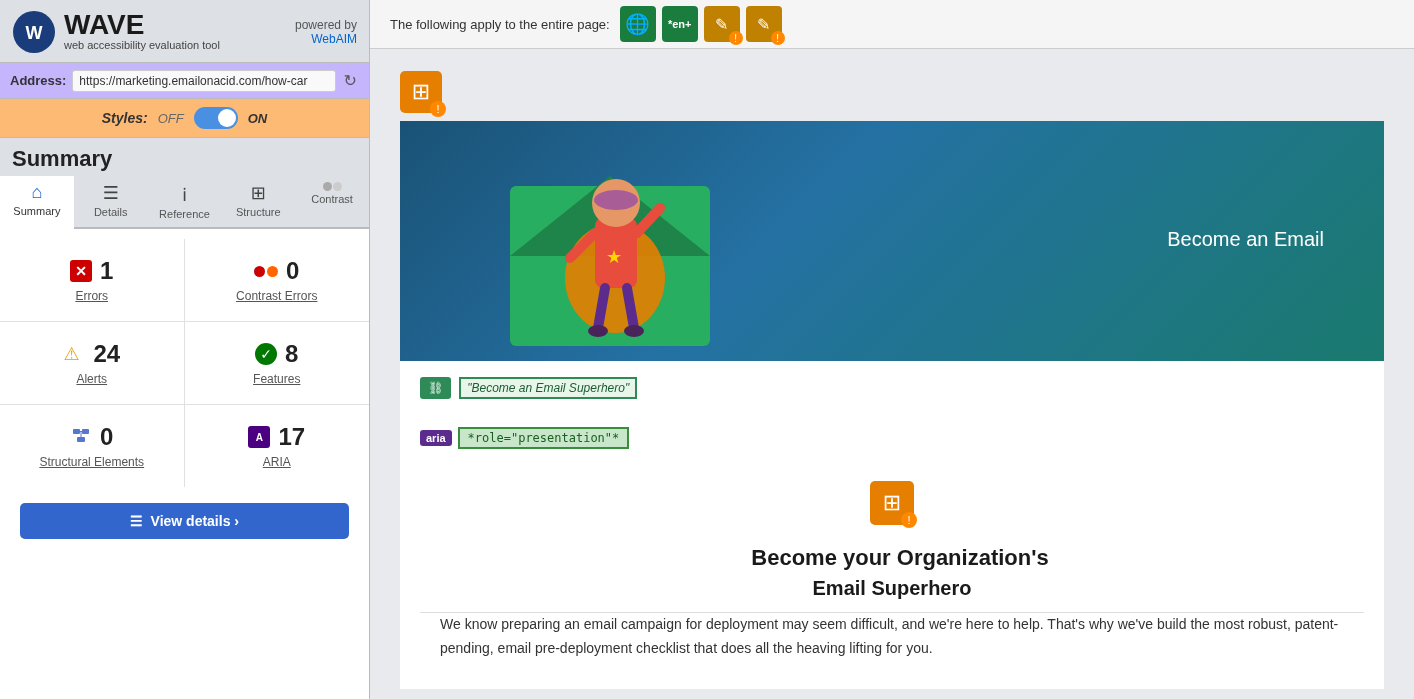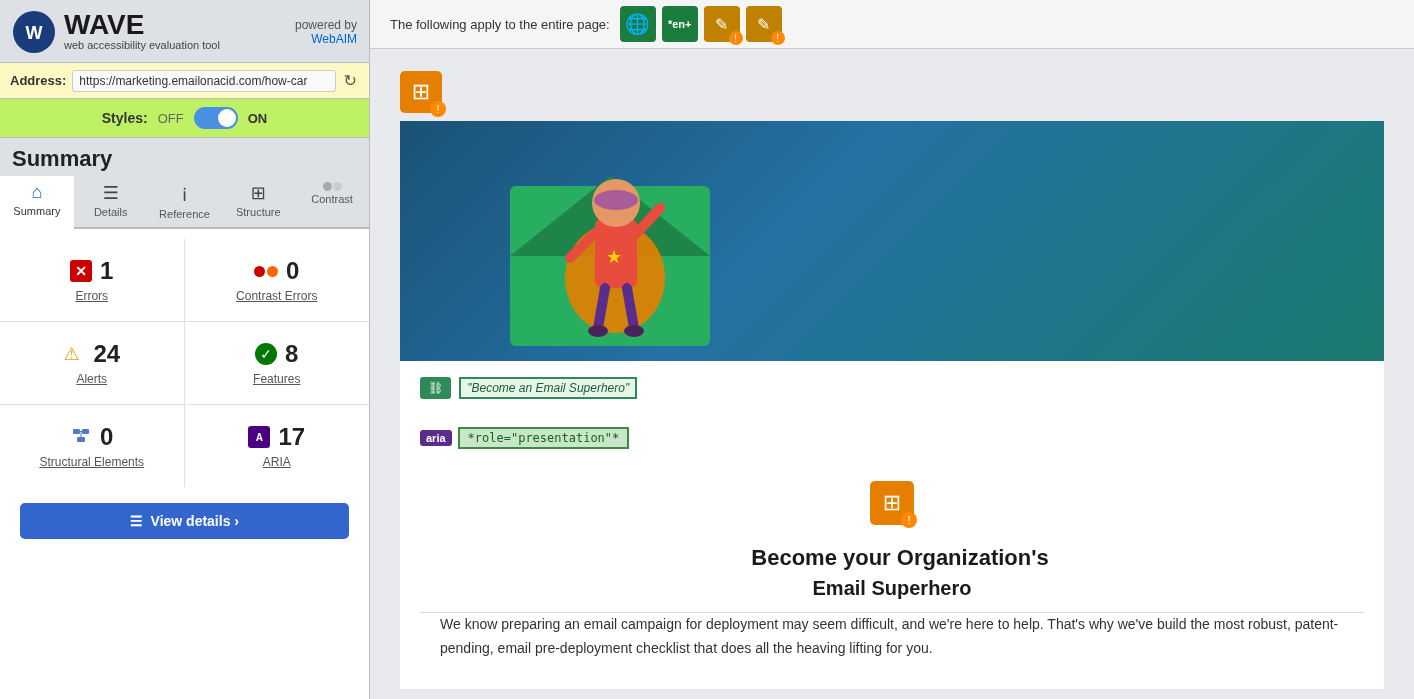--- a/index.html
+++ b/index.html
@@ -58,21 +58,21 @@
     }
     .powered-area a {
       color: #0066cc;
       text-decoration: none;
       font-weight: normal;
       margin-left: 36px;
     }
 
     
     .address-bar {
-      background: #fef9c3;
+      background: #c4b5fd;
       padding: 6px 10px;
       display: flex;
       align-items: center;
       gap: 6px;
       border-bottom: 1px solid #bbb;
     }
     .address-label {
       font-size: 13px;
       font-weight: bold;
       color: #333;
@@ -91,27 +91,28 @@
       background: none;
       border: none;
       cursor: pointer;
       font-size: 16px;
       color: #555;
       padding: 2px;
     }
 
     
     .styles-bar {
-      background: #bef264;
+      background: #fdba74;
       padding: 8px 12px;
       display: flex;
       align-items: center;
       justify-content: center;
       border-bottom: 1px solid #bbb;
       gap: 10px;
+      font-style: italic;
     }
     .styles-label { font-size: 14px; font-weight: bold; color: #333; }
     .toggle-off { font-size: 13px; color: #666; }
     .toggle-on { font-size: 13px; color: #333; font-weight: bold; }
     .toggle-switch {
       width: 44px;
       height: 22px;
       background: #4a90e2;
       border-radius: 11px;
       position: relative;
@@ -639,20 +640,21 @@
           <line x1="45" y1="140" x2="38" y2="180" stroke="#5b2c8d" stroke-width="10" stroke-linecap="round"></line>
           <line x1="67" y1="140" x2="74" y2="180" stroke="#5b2c8d" stroke-width="10" stroke-linecap="round"></line>
 
           <ellipse cx="38" cy="183" rx="10" ry="6" fill="#4a235a"></ellipse>
           <ellipse cx="74" cy="183" rx="10" ry="6" fill="#4a235a"></ellipse>
 
           <text x="46" y="115" fill="gold" font-size="18">★</text>
         </svg>
       </div>
       <div class="hero-text">
+        <div class="hero-text-sub">Become an Email</div>
       </div>
     </div>
 
     <div style="background:white; padding: 8px 20px; display:flex; align-items:center; gap:8px; flex-wrap:wrap;">
       <div class="link-badge">
         <span>⛓</span>
       </div>
       <span class="link-text">"Become an Email Superhero"</span>
     </div>
 

